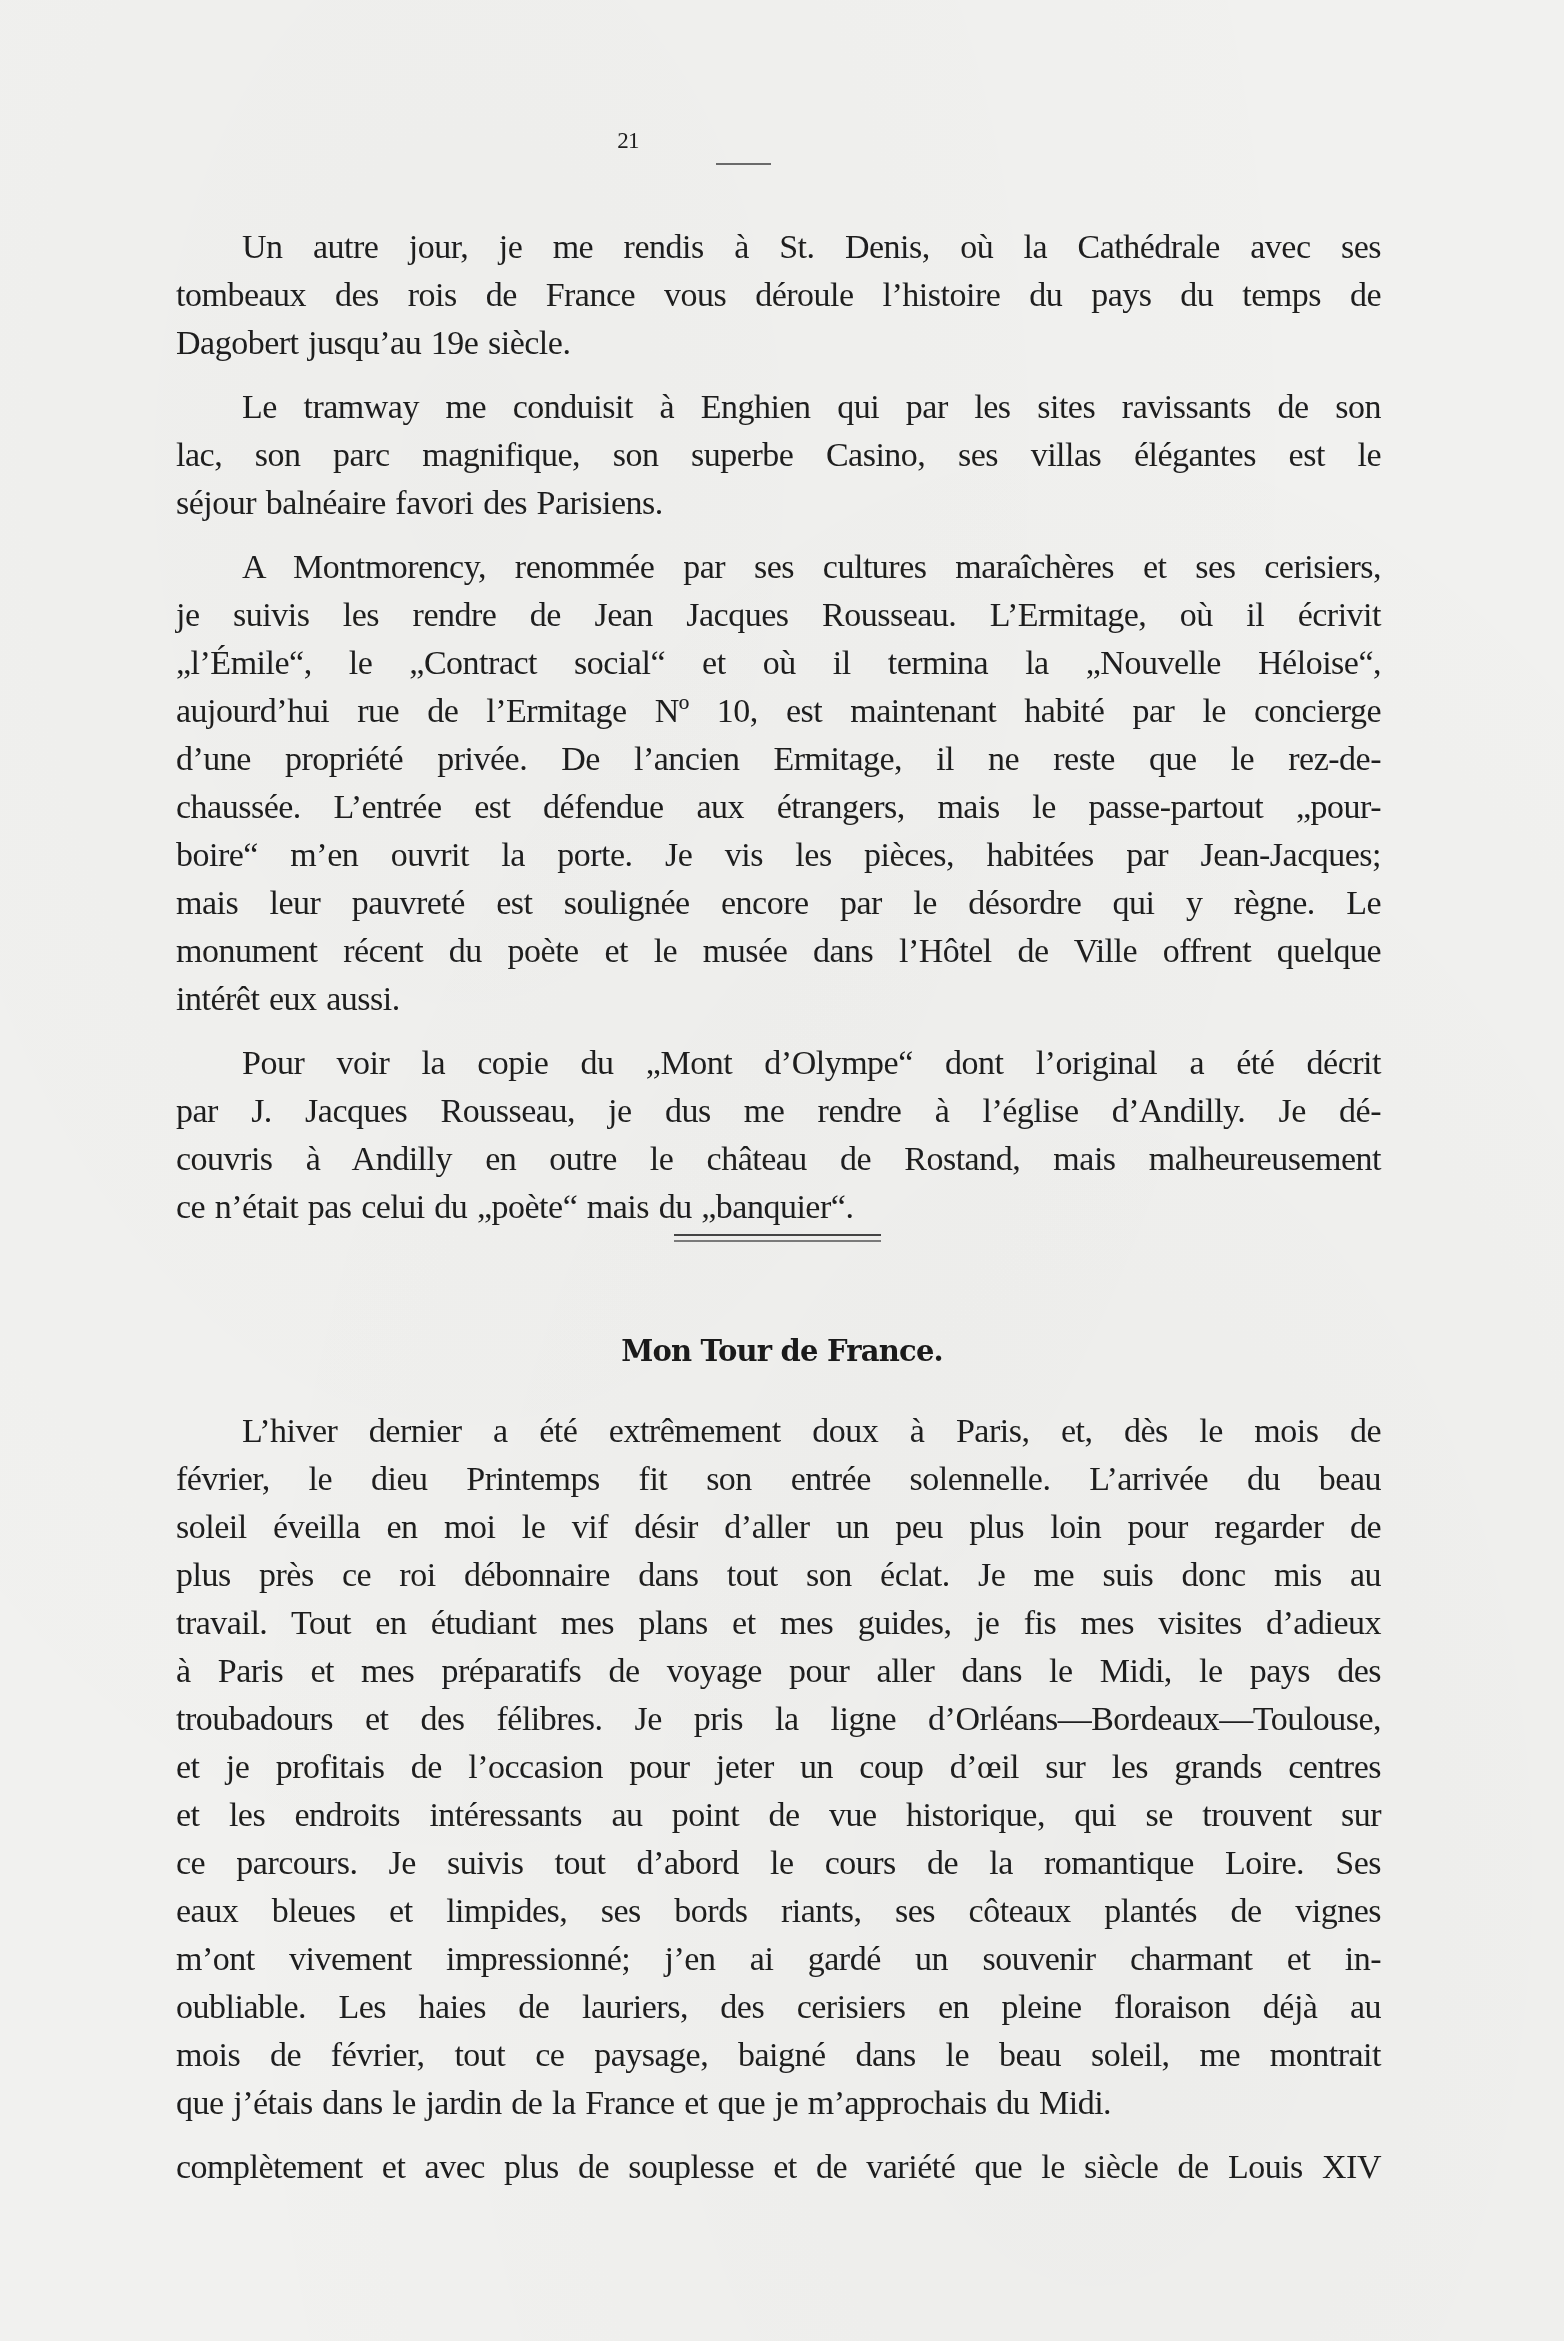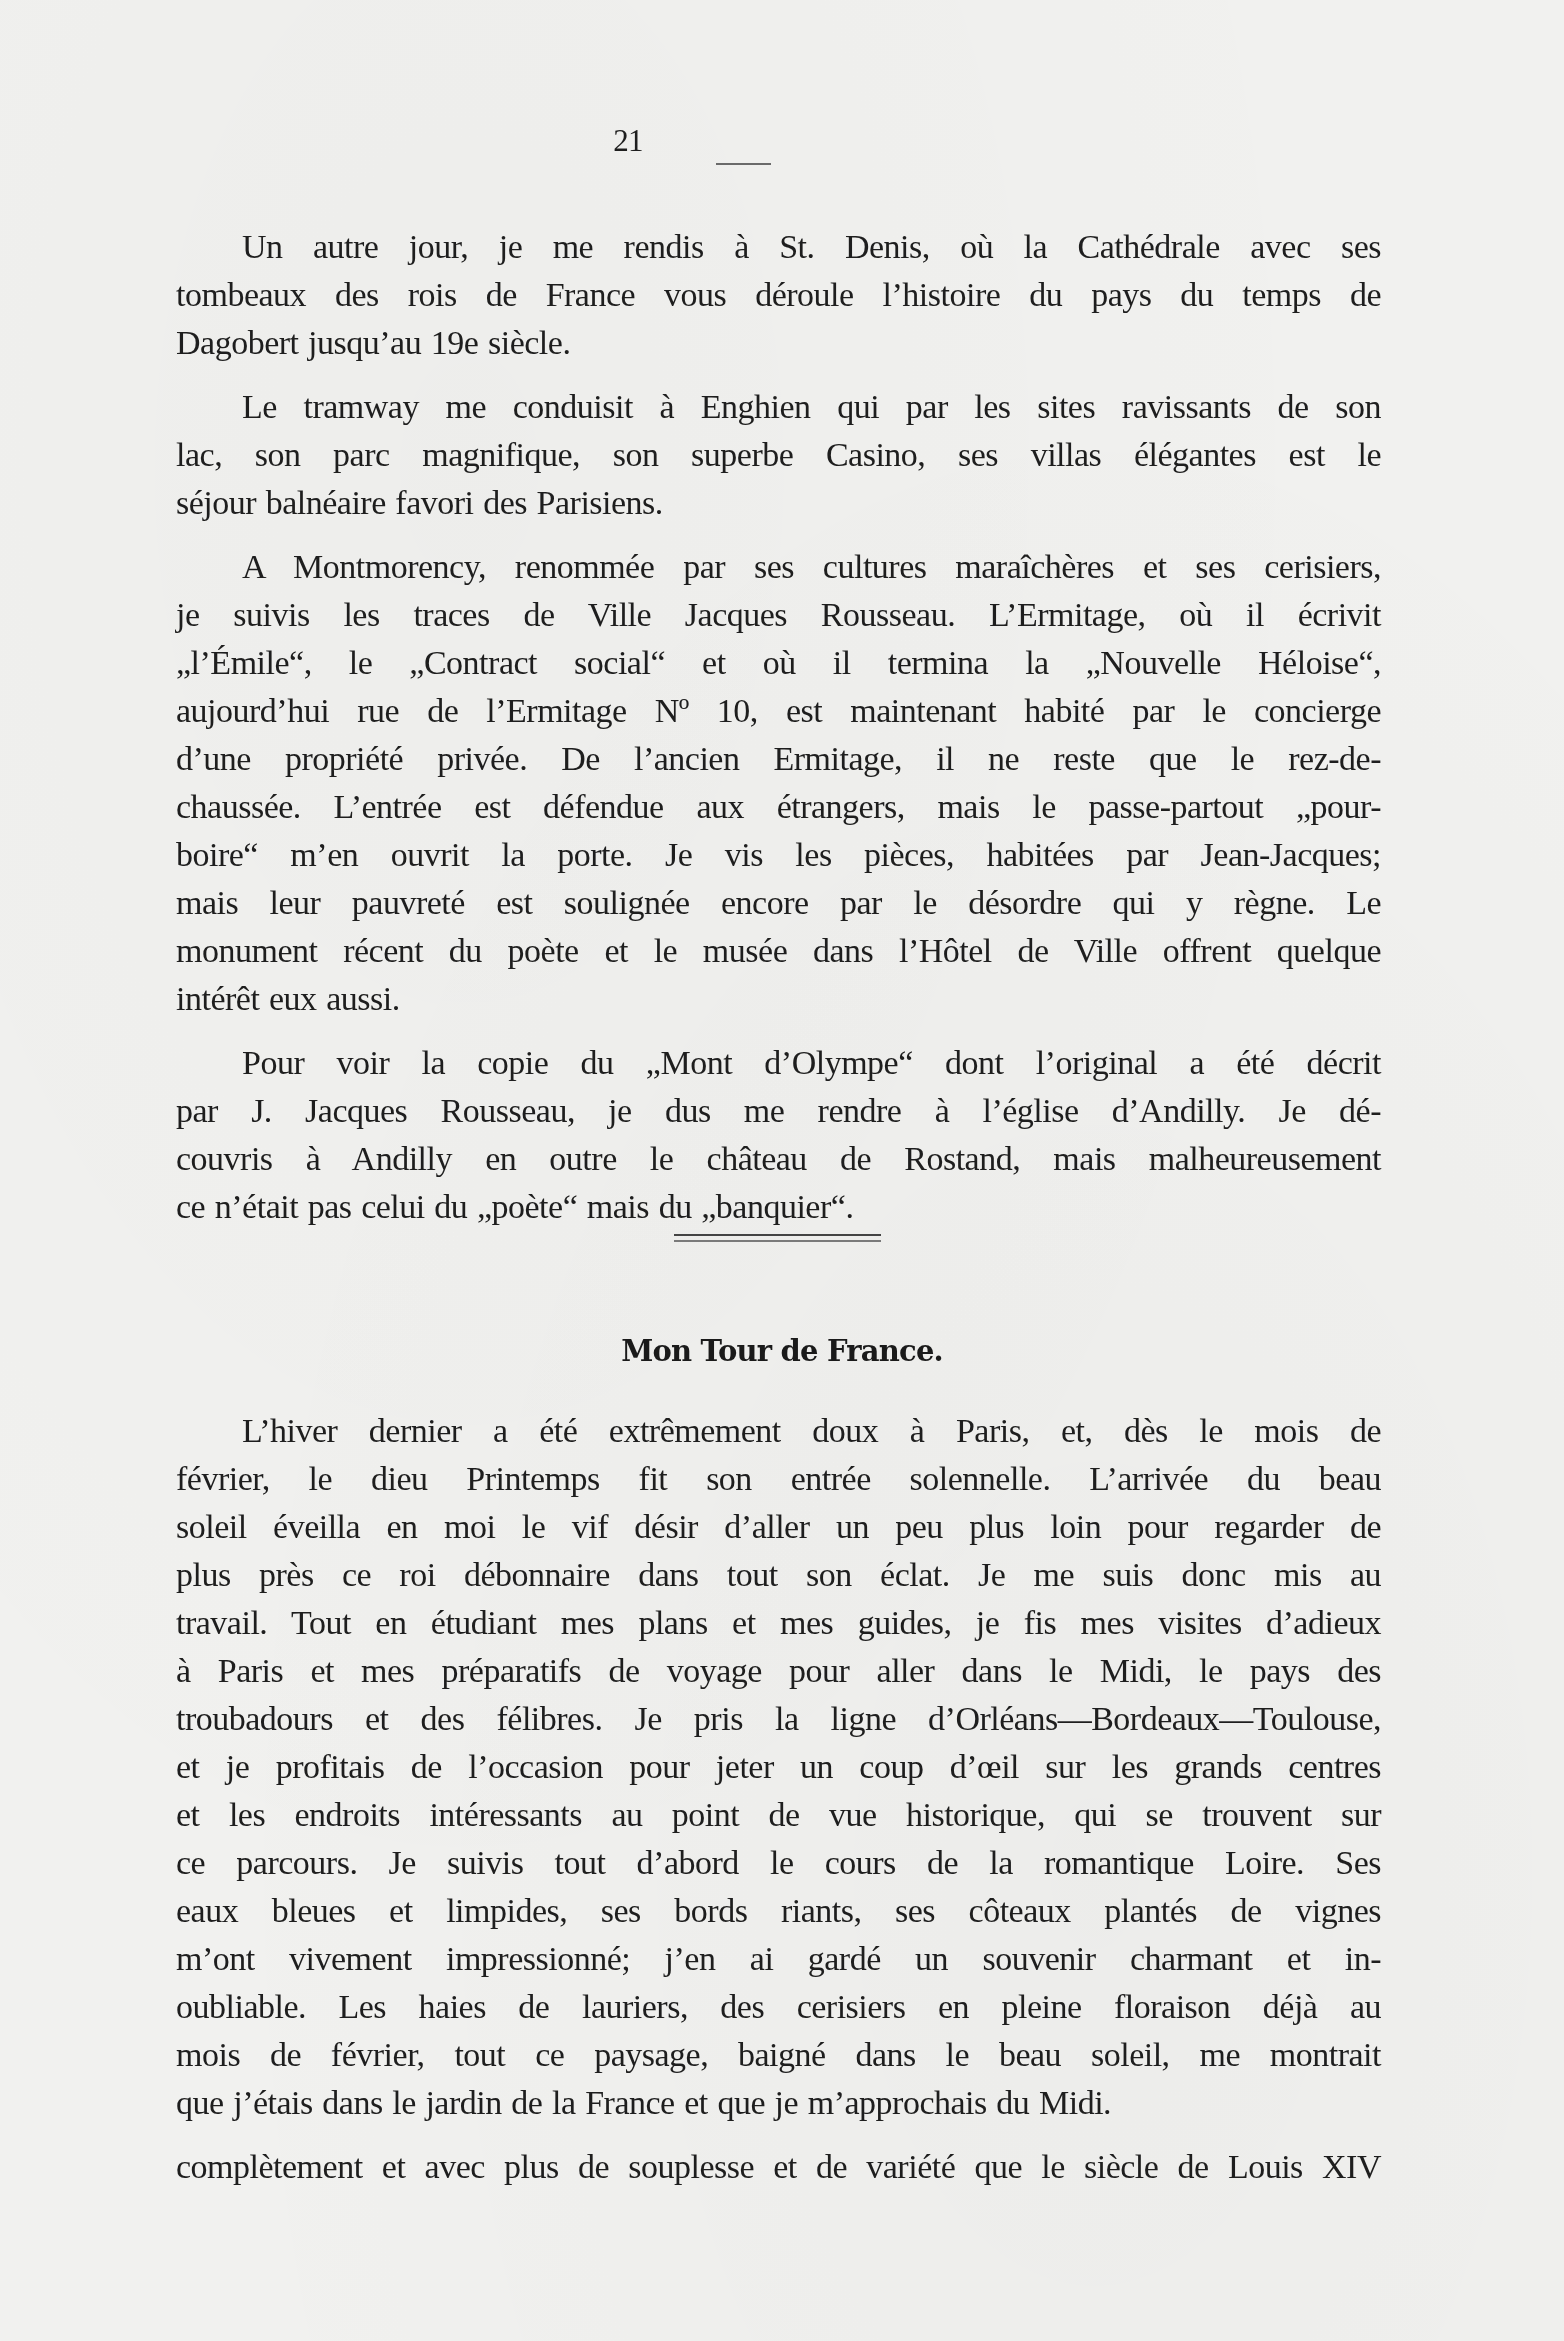--- a/index.html
+++ b/index.html
@@ -24,21 +24,21 @@
         radial-gradient(ellipse at 30% 20%, rgba(0,0,0,0.015), transparent 60%),
         radial-gradient(ellipse at 70% 80%, rgba(0,0,0,0.02), transparent 60%),
         #f1f1ef;
     }
     .page-number {
       position: absolute;
       top: 124px;
       left: 0;
       width: 1256px;
       text-align: center;
-      font-size: 31px;
+      font-size: 23px;
       line-height: 34px;
       letter-spacing: -0.8px;
     }
     .page-number-rule {
       position: absolute;
       top: 163px;
       left: 716px;
       width: 55px;
       height: 1.6px;
       background: #6a6a6a;
@@ -114,21 +114,21 @@
       <span class="line">tombeaux des rois de France vous déroule l’histoire du pays du temps de</span>
       <span class="line last">Dagobert jusqu’au 19e siècle.</span>
     </p>
     <p class="para">
       <span class="line first">Le tramway me conduisit à Enghien qui par les sites ravissants de son</span>
       <span class="line">lac, son parc magnifique, son superbe Casino, ses villas élégantes est le</span>
       <span class="line last">séjour balnéaire favori des Parisiens.</span>
     </p>
     <p class="para">
       <span class="line first">A Montmorency, renommée par ses cultures maraîchères et ses cerisiers,</span>
-      <span class="line">je suivis les traces de Ville Jacques Rousseau. L’Ermitage, où il écrivit</span>
+      <span class="line">je suivis les rendre de Jean Jacques Rousseau. L’Ermitage, où il écrivit</span>
       <span class="line">„l’Émile“, le „Contract social“ et où il termina la „Nouvelle Héloise“,</span>
       <span class="line">aujourd’hui rue de l’Ermitage Nº 10, est maintenant habité par le concierge</span>
       <span class="line">d’une propriété privée. De l’ancien Ermitage, il ne reste que le rez-de-</span>
       <span class="line">chaussée. L’entrée est défendue aux étrangers, mais le passe-partout „pour-</span>
       <span class="line">boire“ m’en ouvrit la porte. Je vis les pièces, habitées par Jean-Jacques;</span>
       <span class="line">mais leur pauvreté est soulignée encore par le désordre qui y règne. Le</span>
       <span class="line">monument récent du poète et le musée dans l’Hôtel de Ville offrent quelque</span>
       <span class="line last">intérêt eux aussi.</span>
     </p>
     <p class="para">

